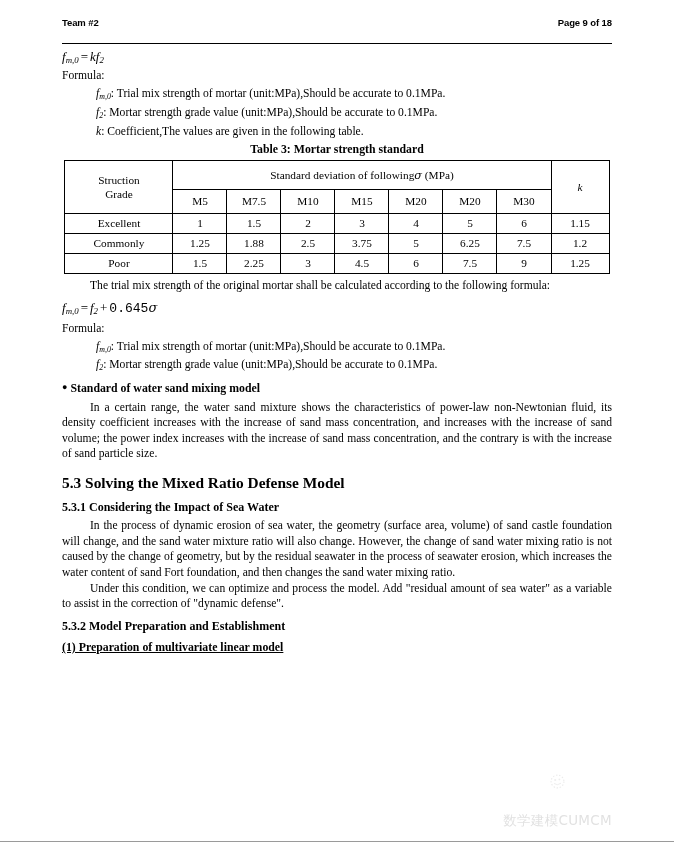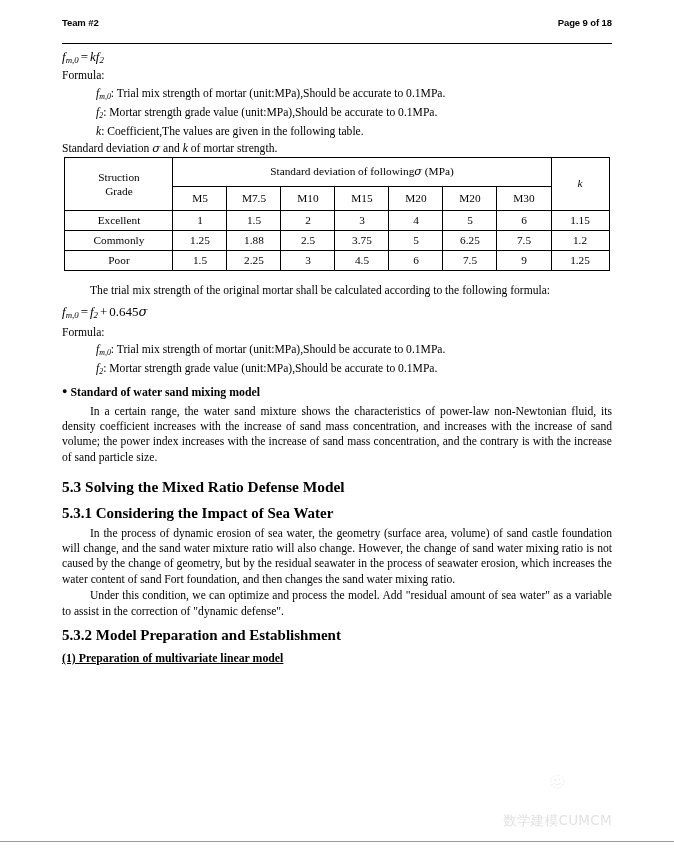--- a/index.html
+++ b/index.html
@@ -75,21 +75,21 @@
   .mi {
     font-style: italic;
     font-family: "Liberation Serif", "DejaVu Serif", serif;
   }
   sub.msub {
     font-size: 0.68em;
     font-style: italic;
     vertical-align: -0.28em;
     line-height: 0;
   }
-  .mn { font-family: Liberation Serif, serif; }
+  .mn { font-family: Liberation Mono, monospace; }
   .op { padding: 0 2px; }
   .sym {
     font-family: "DejaVu Serif", "Liberation Serif", serif;
     font-style: italic;
   }
 
   
   .deflist { margin: 0; }
   .defline {
     margin: 0 0 0 0;
@@ -133,21 +133,21 @@
   }
 
   
   h2.sec {
     font-size: 15.4px;
     font-weight: bold;
     margin: 13px 0 7px 0;
     line-height: 1.2;
   }
   h3.subsec {
-    font-size: 15px;
+    font-size: 12px;
     font-weight: bold;
     margin: 7px 0 4px 0;
     line-height: 1.2;
   }
   .bullet-head {
     font-size: 11.8px;
     font-weight: bold;
     margin: 6px 0 3px 0;
   }
   .bullet-dot {
@@ -217,28 +217,22 @@
         <span class="mi">f</span><sub class="msub">m,0</sub><span>: Trial mix strength of mortar (unit:MPa),Should be accurate to 0.1MPa.</span>
       </p>
       <p class="defline">
         <span class="mi">f</span><sub class="msub">2</sub><span>: Mortar strength grade value (unit:MPa),Should be accurate to 0.1MPa.</span>
       </p>
       <p class="defline">
         <span class="mi">k</span><span>: Coefficient,The values are given in the following table.</span>
       </p>
     </div>
 
-    <p class="para-noindent">
-      <span>Standard deviation</span>
-      <span class="sym">σ</span>
-      <span>and</span>
-      <span class="mi">k</span>
-      <span>of mortar strength.</span>
-    </p>
-
+
+    <div class="table-caption">Table 3: Mortar strength standard</div>
 
     <table class="mortar">
       <colgroup>
         <col style="width:108px">
         <col style="width:54px">
         <col style="width:54px">
         <col style="width:54px">
         <col style="width:54px">
         <col style="width:54px">
         <col style="width:54px">
@@ -294,21 +288,21 @@
           <td>3</td>
           <td>4.5</td>
           <td>6</td>
           <td>7.5</td>
           <td>9</td>
           <td>1.25</td>
         </tr>
       </tbody>
     </table>
 
-    <p class="para" style="margin-top:12px;font-family:Liberation Serif, serif;">The trial mix strength of the original mortar shall be calculated according to the following formula:</p>
+    <p class="para" style="margin-top:4px;font-family:Liberation Serif, serif;">The trial mix strength of the original mortar shall be calculated according to the following formula:</p>
 
     <div class="formula">
       <span class="mi">f</span><sub class="msub">m,0</sub><span class="op">=</span><span class="mi">f</span><sub class="msub">2</sub><span class="op">+</span><span class="mn">0.645</span><span class="sym">σ</span>
     </div>
 
     <p class="label-line">Formula:</p>
 
     <div class="deflist">
       <p class="defline">
         <span class="mi">f</span><sub class="msub">m,0</sub><span>: Trial mix strength of mortar (unit:MPa),Should be accurate to 0.1MPa.</span>

